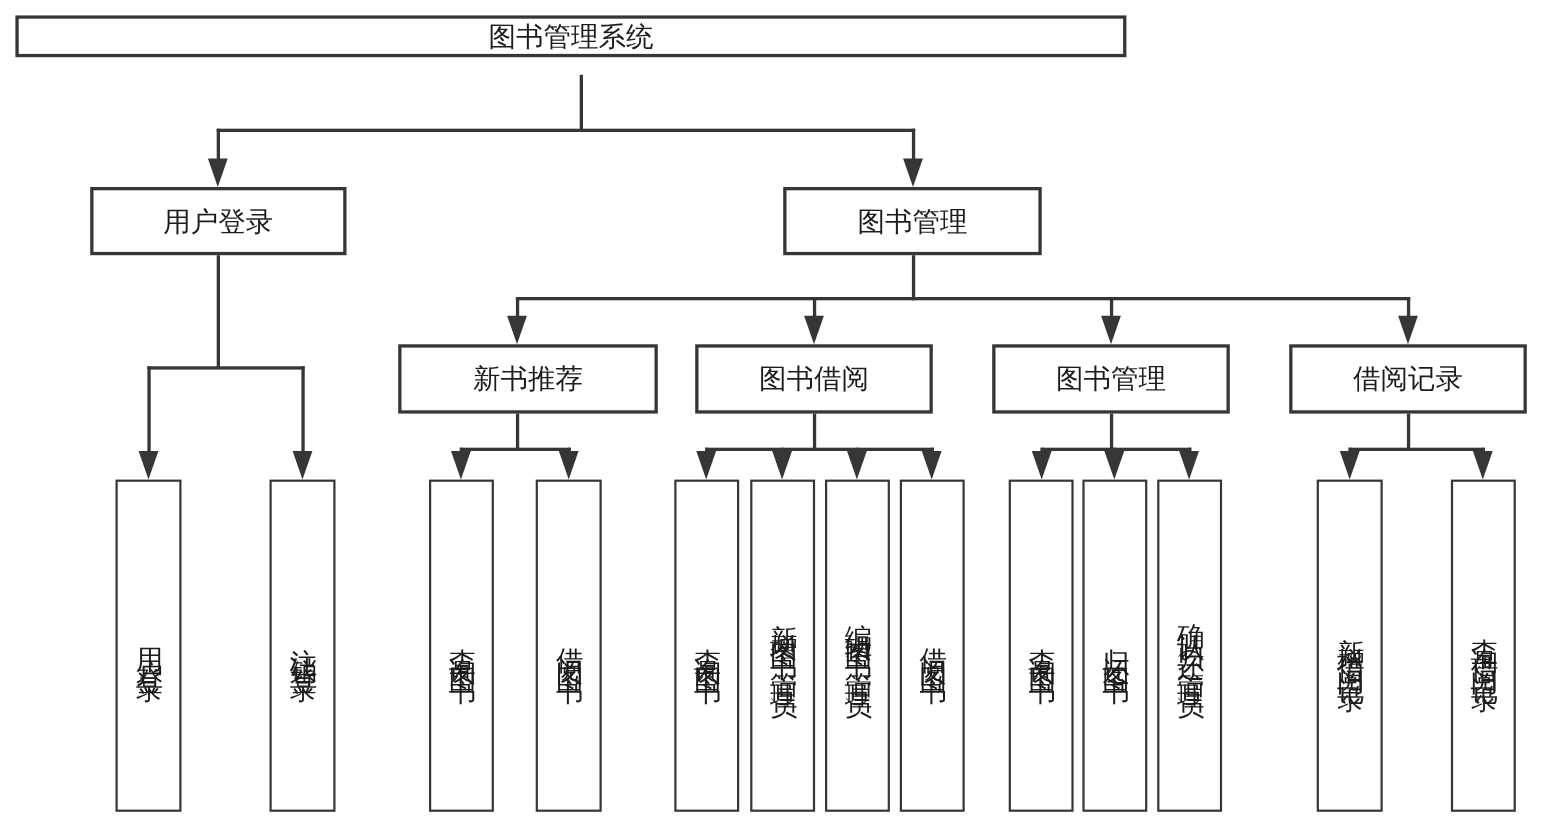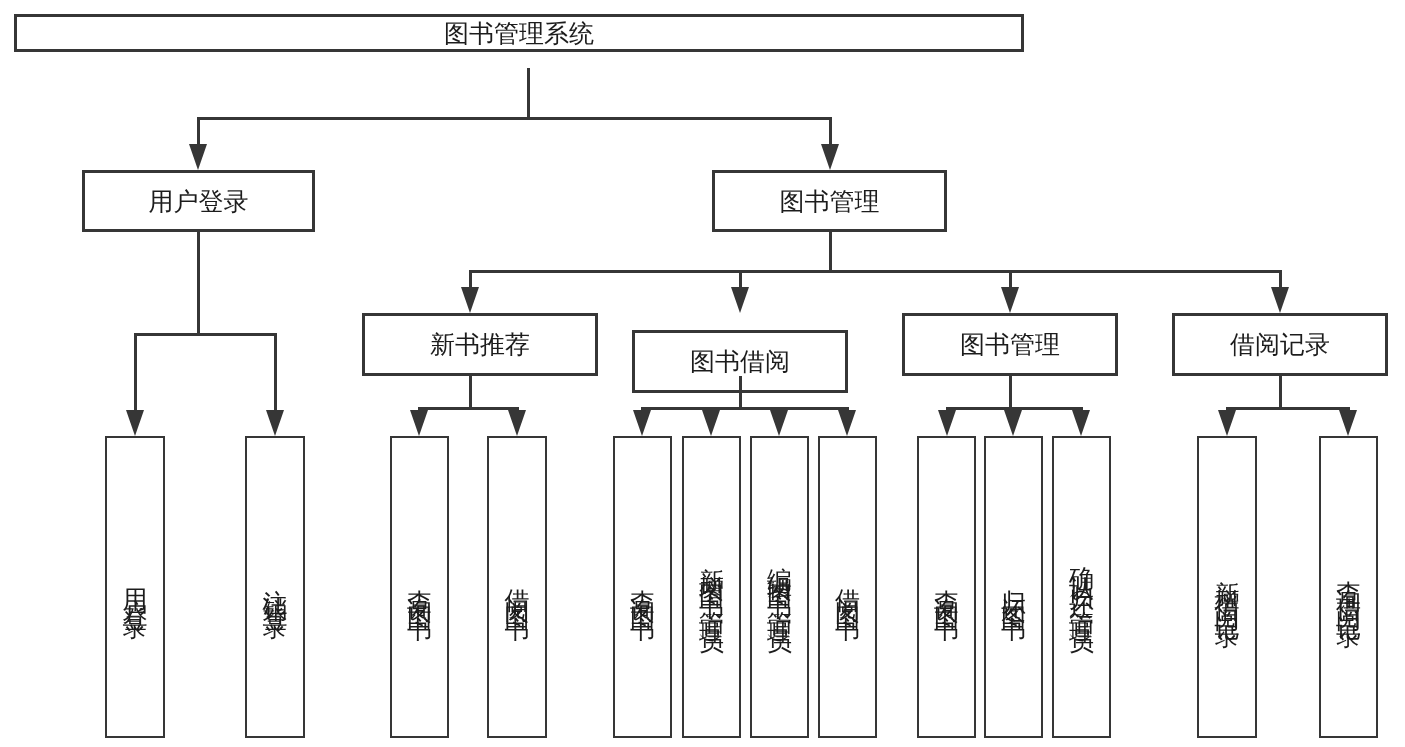--- a/index.html
+++ b/index.html
@@ -62,21 +62,21 @@
   <div class="vline" style="left:469px;top:270px;height:19px;"></div>
   <div class="arr" style="left:461px;top:287px;"></div>
   <div class="vline" style="left:739px;top:270px;height:19px;"></div>
   <div class="arr" style="left:731px;top:287px;"></div>
   <div class="vline" style="left:1009px;top:270px;height:19px;"></div>
   <div class="arr" style="left:1001px;top:287px;"></div>
   <div class="vline" style="left:1279px;top:270px;height:19px;"></div>
   <div class="arr" style="left:1271px;top:287px;"></div>
 
   <div class="box" style="left:362px;top:313px;width:236px;height:63px;">新书推荐</div>
-  <div class="box" style="left:632px;top:313px;width:216px;height:63px;margin-top:17px;">图书借阅</div>
+  <div class="box" style="left:632px;top:313px;width:216px;height:63px;">图书借阅</div>
   <div class="box" style="left:902px;top:313px;width:216px;height:63px;">图书管理</div>
   <div class="box" style="left:1172px;top:313px;width:216px;height:63px;">借阅记录</div>
 
   <div class="vline" style="left:469px;top:376px;height:34px;"></div>
   <div class="hline" style="left:418px;top:407px;width:101px;"></div>
   <div class="vline" style="left:418px;top:407px;height:7px;"></div>
   <div class="arr" style="left:410px;top:410px;"></div>
   <div class="vline" style="left:516px;top:407px;height:7px;"></div>
   <div class="arr" style="left:508px;top:410px;"></div>
 

